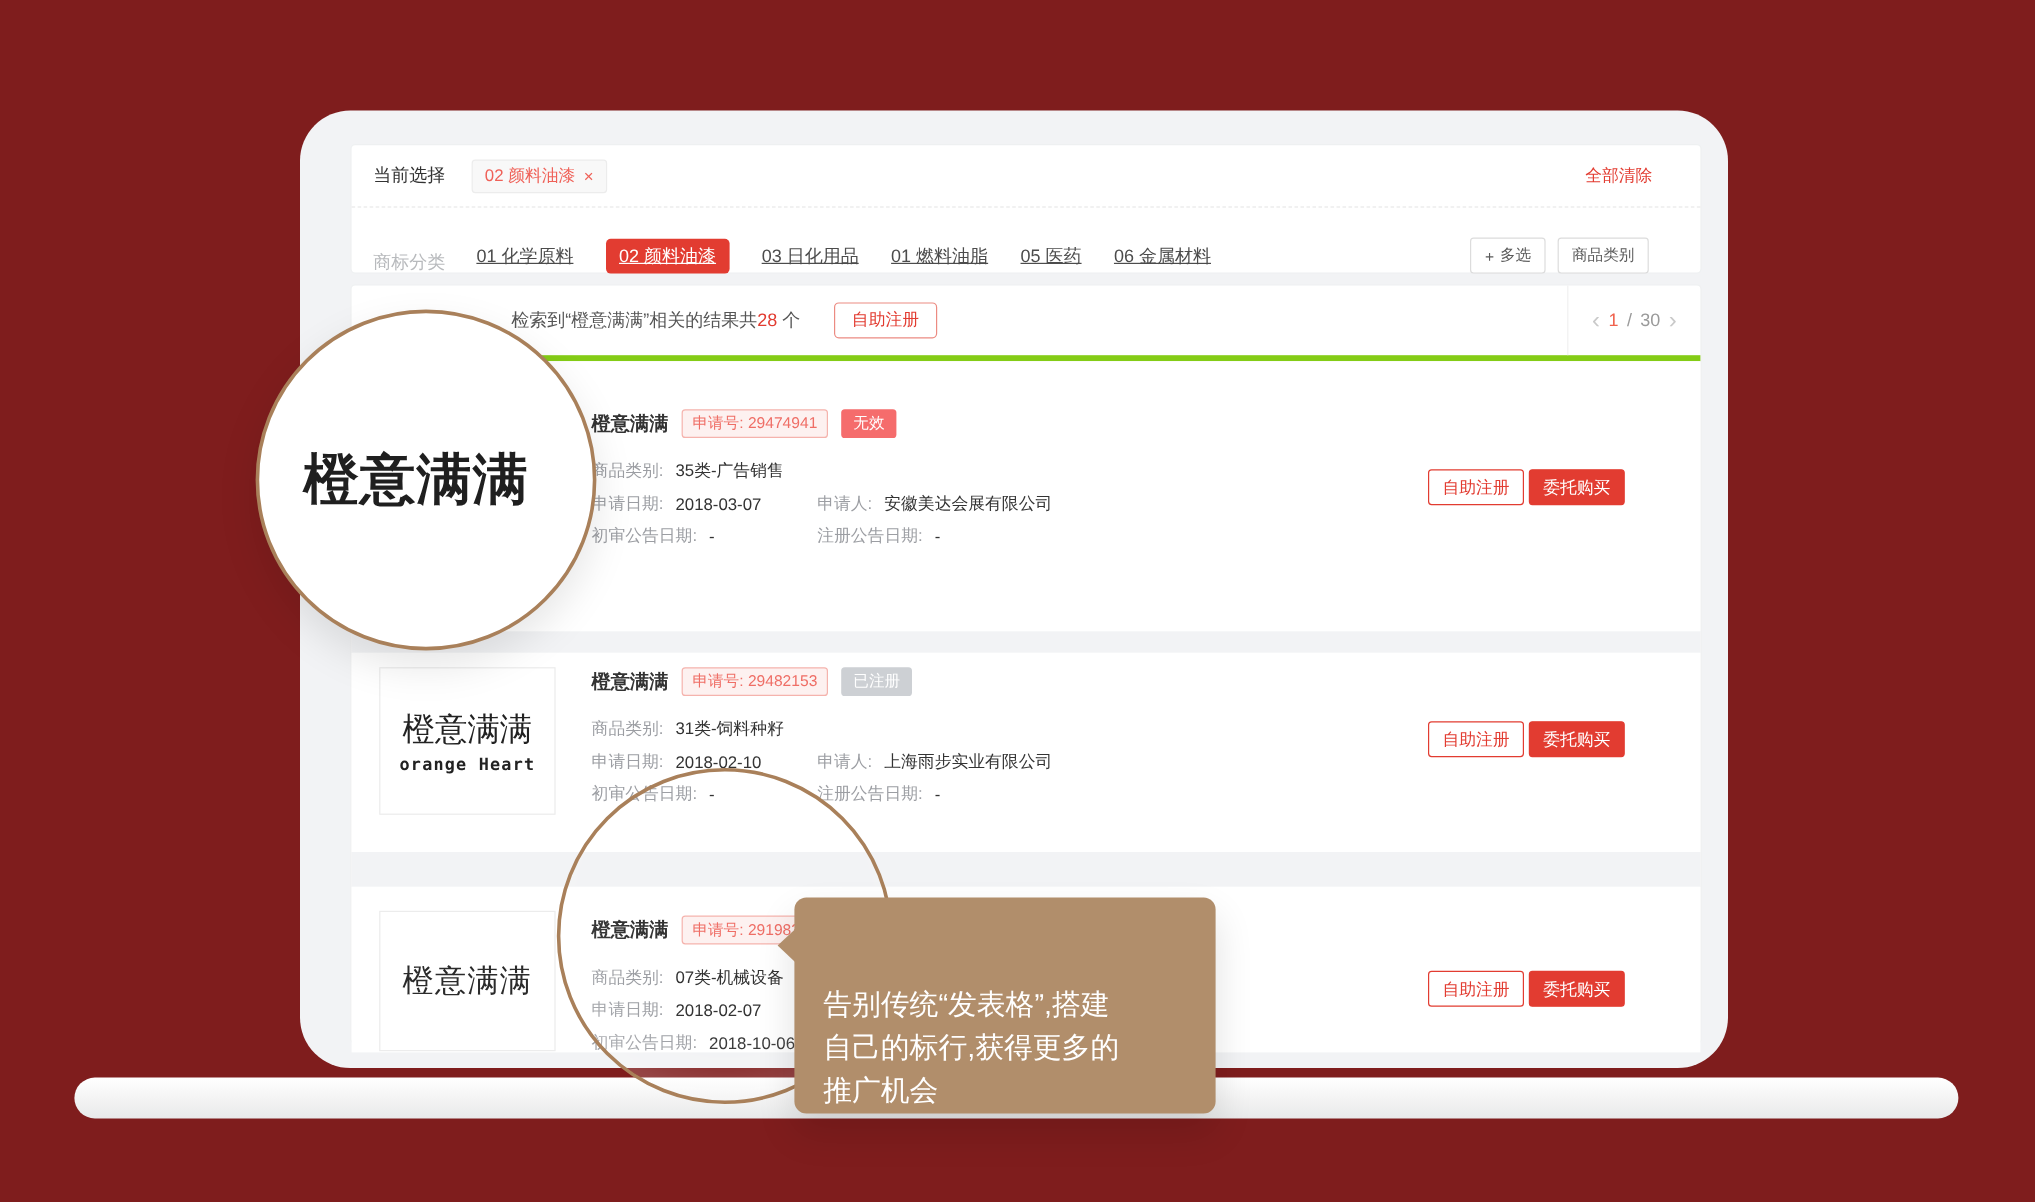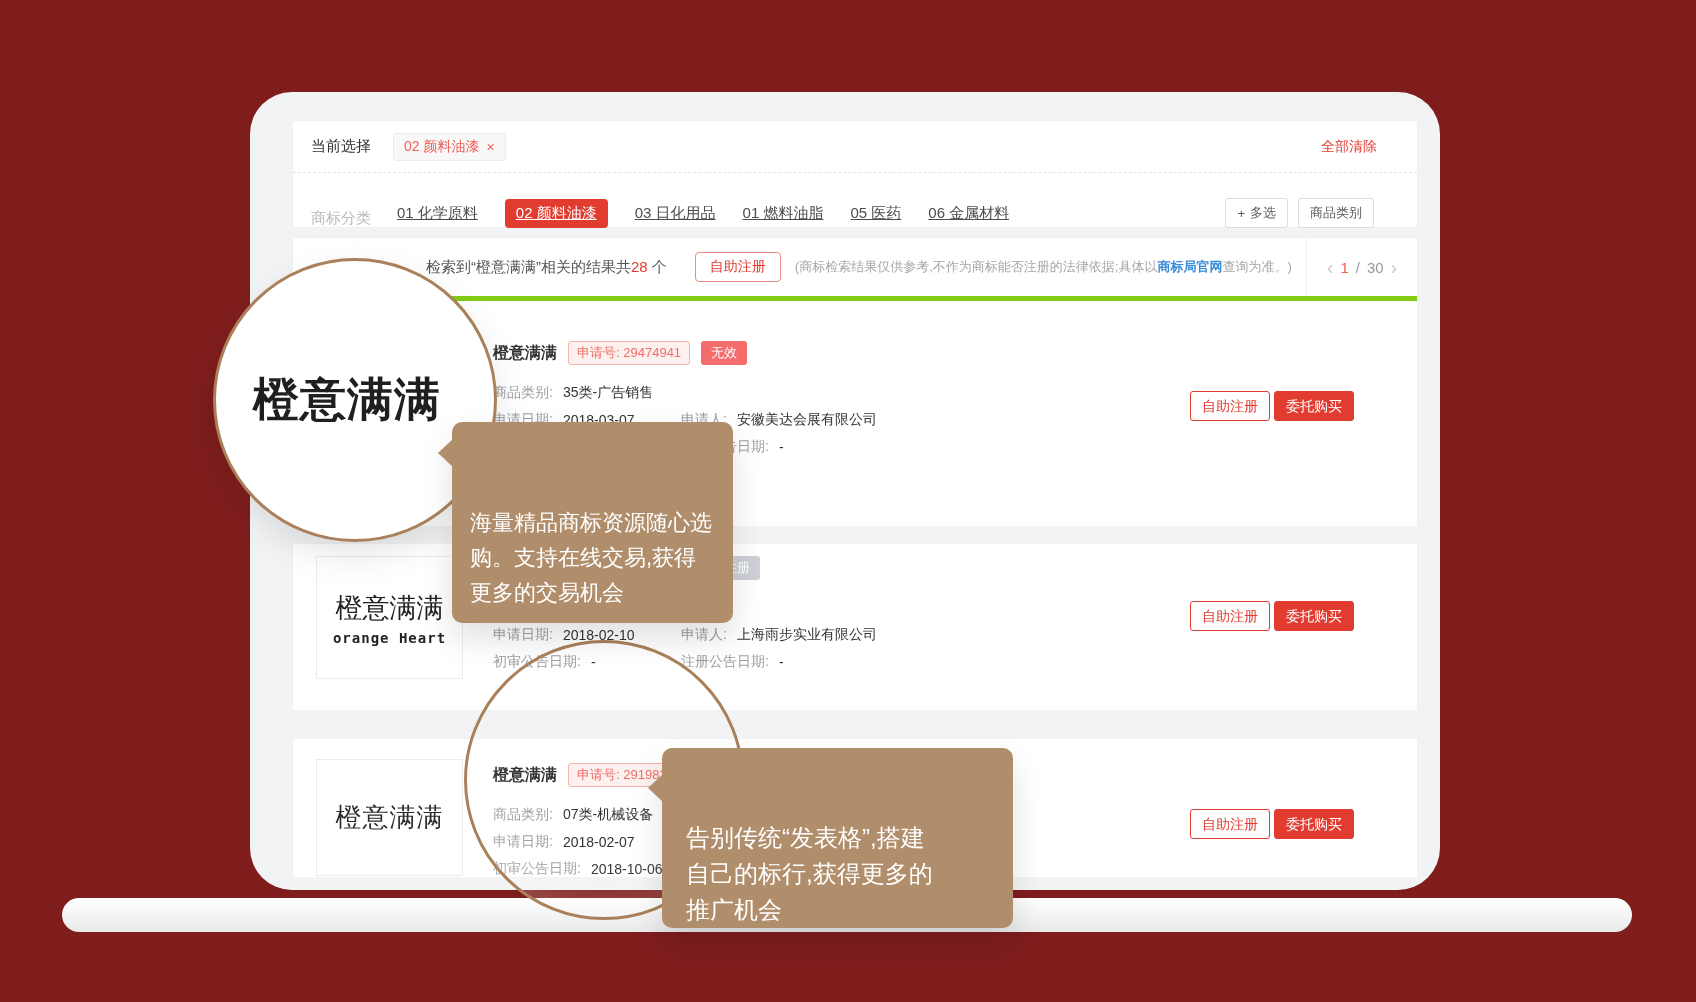--- a/index.html
+++ b/index.html
@@ -133,23 +133,20 @@
         </span>
       </div>
     </div>
 
     <div class="card card-results">
       <div class="results-header">
         <span class="results-summary">
           <span>检索到“橙意满满”相关的结果共</span><span class="cnt">28</span><span> 个</span>
         </span>
         <span class="export-btn">自助注册</span>
-        <span class="disclaimer">
-          <span>(商标检索结果仅供参考,不作为商标能否注册的法律依据;具体以</span><span class="lnk">商标局官网</span><span>查询为准。)</span>
-        </span>
         <span class="pagination">
           <span class="pg-prev">‹</span>
           <span class="cur">1</span>
           <span>/</span>
           <span>30</span>
           <span class="pg-next">›</span>
         </span>
       </div>
 
       <div class="result-row" style="height:225px;">
@@ -277,26 +274,20 @@
   </div>
 
   <div class="base-bar"></div>
 
   <div class="magnifier">
     <span class="big">橙意满满</span>
   </div>
 
   <div class="ring"></div>
 
-  <div class="tip tip-top">
-    <span class="arrow"></span>
-    <span>海量精品商标资源随心选
-购。支持在线交易,获得
-更多的交易机会</span>
-  </div>
   <div class="tip tip-bottom">
     <span class="arrow"></span>
     <span>告别传统“发表格”,搭建
 自己的标行,获得更多的
 推广机会</span>
   </div>
 
 </div>
 
 </body></html>

